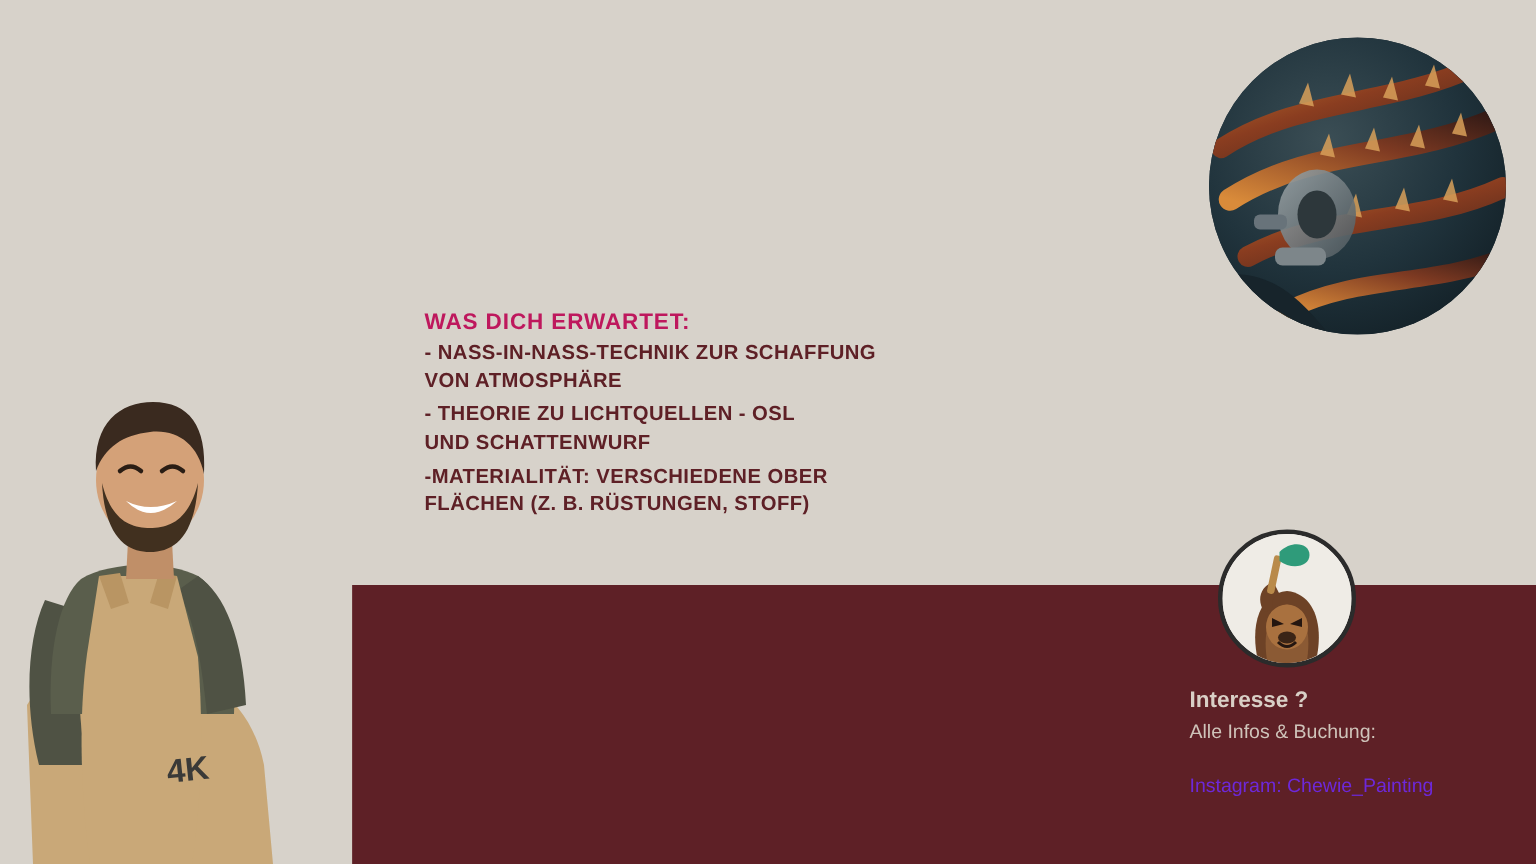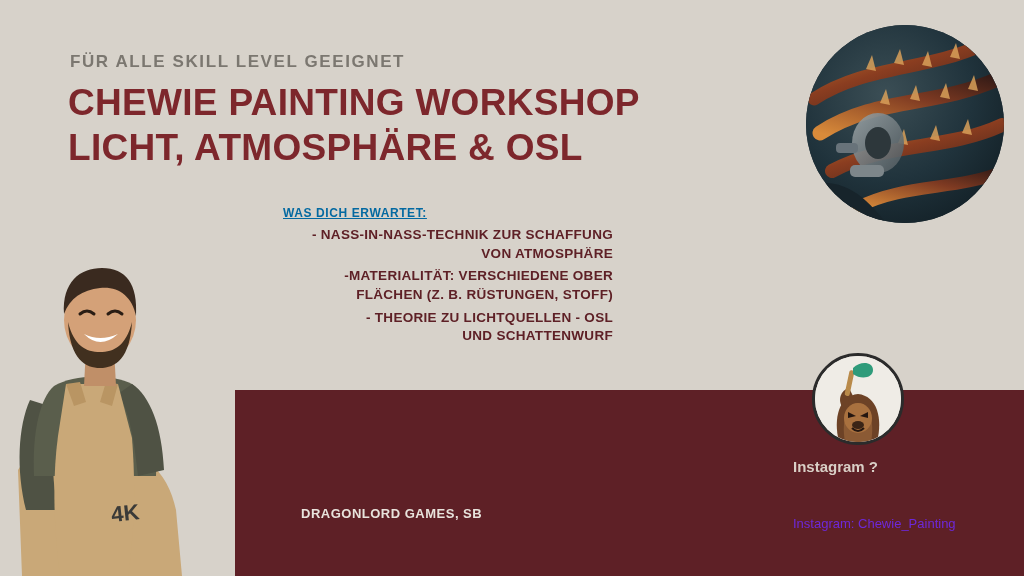--- a/index.html
+++ b/index.html
@@ -48,38 +48,36 @@
     letter-spacing: 0.3px;
     color: #7d272c;
     text-transform: uppercase;
   }
   .title .l2 { display: block; }
 
   
   .list-head {
     position: absolute;
     left: 283px; top: 206px;
-    font-size: 12px;
+    font-size: 15px;
     font-weight: bold;
     letter-spacing: 0.6px;
-    color: #0369a1;
-    text-transform: uppercase;
-    text-decoration: underline;
+    color: #be185d;
+    text-transform: uppercase;
   }
   .bullets {
     position: absolute;
     left: 283px; top: 226px;
     width: 330px;
     font-size: 13.5px;
     font-weight: bold;
     line-height: 1.38;
     letter-spacing: 0.3px;
     color: #5e2026;
     text-transform: uppercase;
-    text-align: right;
   }
   .bullets li { list-style: none; margin-bottom: 4px; white-space: pre-line; }
 
   
   .date {
     position: absolute;
     left: 301px; top: 440px;
     font-size: 21px;
     font-weight: bold;
     line-height: 1.35;
@@ -208,40 +206,34 @@
         <ellipse cx="72" cy="118" rx="26" ry="30" fill="url(#metal)" opacity="0.9"></ellipse>
         <ellipse cx="72" cy="118" rx="13" ry="16" fill="#2d373b"></ellipse>
         <rect x="44" y="140" width="34" height="12" rx="5" fill="#7d868a"></rect>
         <rect x="30" y="118" width="22" height="10" rx="4" fill="#68737a"></rect>
       </g>
 
       <path d="M0 160 C40 150 62 176 80 198 L0 198 Z" fill="#17242b"></path>
     </svg>
   </div>
 
-  <div class="kicker">FÜR ALLE SKILL LEVEL GEEIGNET</div>
-  <div class="title">
-    <span class="l1">CHEWIE PAINTING WORKSHOP</span>
-    <span class="l2">LICHT, ATMOSPHÄRE &amp; OSL</span>
-  </div>
 
   <div class="list-head">WAS DICH ERWARTET:</div>
   <ul class="bullets">
     <li>- NASS-IN-NASS-TECHNIK ZUR SCHAFFUNG
    VON ATMOSPHÄRE</li>
+    <li>- THEORIE ZU LICHTQUELLEN - OSL
+   UND SCHATTENWURF</li>
     <li>-MATERIALITÄT: VERSCHIEDENE OBER
    FLÄCHEN (Z. B. RÜSTUNGEN, STOFF)</li>
-    <li>- THEORIE ZU LICHTQUELLEN - OSL
-   UND SCHATTENWURF</li>
   </ul>
 
   <div class="date">
   </div>
   <div class="venue">
-    <div>DRAGONLORD GAMES, SB</div>
   </div>
 
   <div class="logo">
     <svg width="86" height="86" viewBox="0 0 86 86" xmlns="http://www.w3.org/2000/svg">
       <rect width="86" height="86" fill="#efece6"></rect>
 
       <path d="M24 86 C18 62 24 40 43 38 C62 40 68 62 62 86 Z" fill="#6d4226"></path>
       <path d="M30 86 C26 64 32 48 43 47 C54 48 60 64 56 86 Z" fill="#8b5a34"></path>
 
       <ellipse cx="43" cy="62" rx="14" ry="15" fill="#a9713f"></ellipse>
@@ -252,22 +244,23 @@
       <ellipse cx="43" cy="69" rx="6" ry="4" fill="#3a2416"></ellipse>
       <path d="M37 72 Q43 78 49 72" stroke="#241610" stroke-width="2" fill="none"></path>
 
       <path d="M28 52 C22 44 26 34 34 32 L38 40 C33 42 32 47 34 50 Z" fill="#6d4226"></path>
 
       <rect x="32" y="14" width="5" height="26" rx="2" transform="rotate(12 34 27)" fill="#b98a4a"></rect>
       <path d="M38 12 C46 4 58 6 58 14 C58 22 46 24 38 18 Z" fill="#2f9b7a"></path>
     </svg>
   </div>
 
-  <div class="contact-title">Instagram ?</div>
+  <div class="contact-title">Interesse ?</div>
   <div class="contact-lines">
+    <div>Alle Infos &amp; Buchung:</div>
   </div>
   <div class="contact-insta">Instagram: Chewie_Painting</div>
 
   <div class="person">
     <svg width="235" height="406" viewBox="0 0 235 406" xmlns="http://www.w3.org/2000/svg">
       <rect width="235" height="406" fill="#d7d2ca"></rect>
 
       <path d="M18 300 C30 280 60 272 96 274 C140 276 168 300 176 340 L182 406 L22 406 Z" fill="#c9a878"></path>
 
       <path d="M30 230 C18 256 16 300 26 340 L58 340 C50 300 52 262 62 240 Z" fill="#4f5244"></path>

